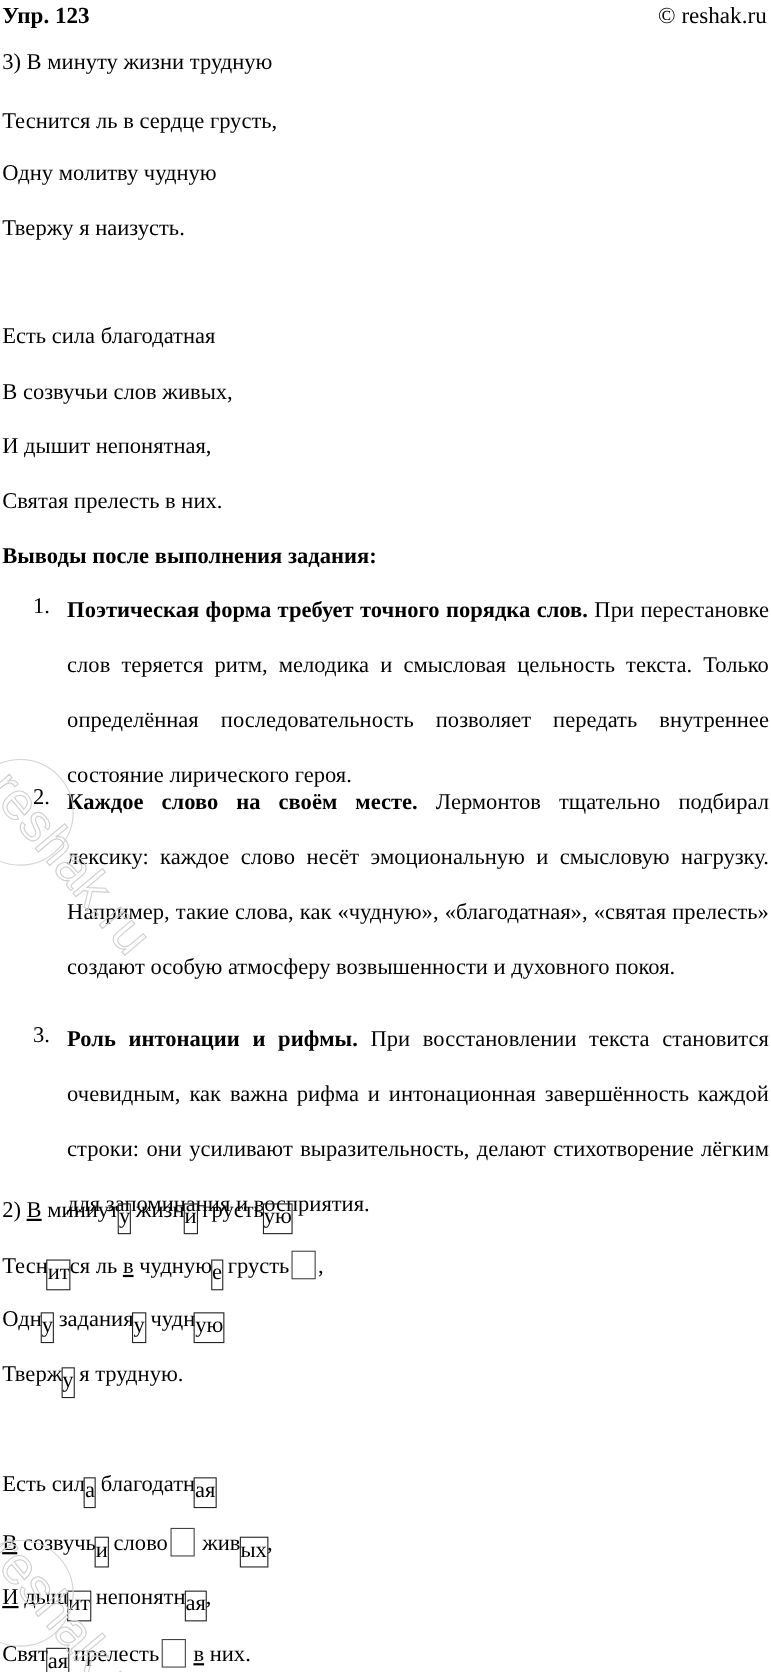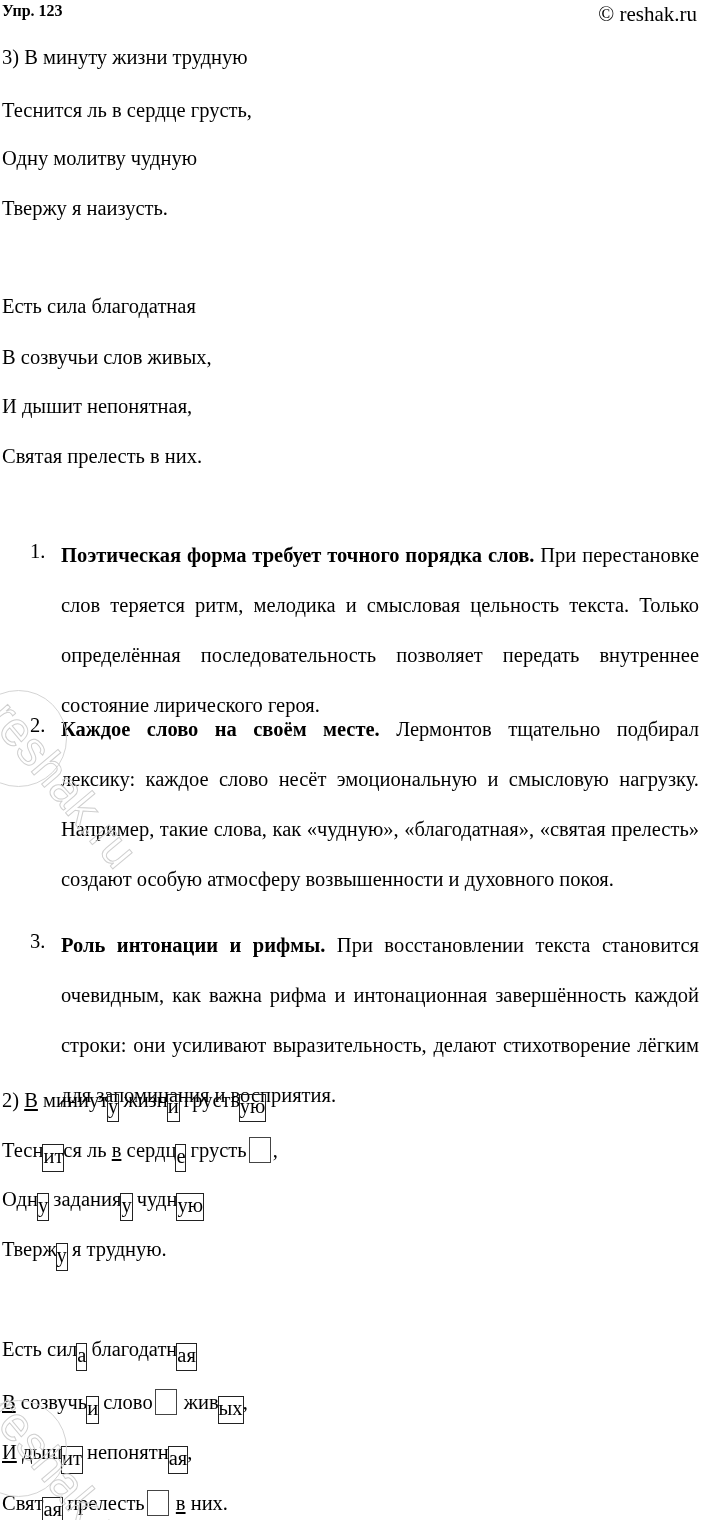--- a/index.html
+++ b/index.html
@@ -3,21 +3,21 @@
   <meta charset="utf-8">
   <style>
     html, body { margin: 0; padding: 0; background: #ffffff; }
     body {
       width: 701px; height: 1520px; overflow: hidden; position: relative;
       font-family: "Liberation Serif", "DejaVu Serif", serif;
       color: #000; font-size: 20.5px;
     }
     .page { position: absolute; left: 0; top: 0; width: 701px; height: 1520px; }
     .header { position: absolute; top: 2px; left: 2px; right: 4px; height: 26px; }
-    .title { position: absolute; left: 0; top: 0; font-weight: bold; font-size: 16px; }
+    .title { position: absolute; left: 0; top: 0; font-weight: bold; font-size: 21px; }
     .copyright { position: absolute; right: 0; top: 0; font-size: 21px; margin-left: 24px; }
     .line { position: absolute; left: 2px; white-space: nowrap; line-height: 24px; }
     .bold { font-weight: bold; }
     .list { position: absolute; left: 0; width: 701px; }
     .li { position: absolute; left: 30px; width: 670px; }
     .li .num { position: absolute; left: 0; top: 0; }
     .li .body { position: absolute; left: 31px; width: 638px; line-height: 50px; text-align: justify; }
     .seg-box {
       display: inline-block; border: 1.4px solid #222; padding: 0; margin: 0 -1px;
       line-height: 22px; height: 28px; box-sizing: border-box; vertical-align: -6px;
@@ -45,39 +45,40 @@
     <div class="line" style="top:45px">3) В минуту жизни трудную</div>
     <div class="line" style="top:98px">Теснится ль в сердце грусть,</div>
     <div class="line" style="top:146px">Одну молитву чудную</div>
     <div class="line" style="top:196px">Твержу я наизусть.</div>
     <div class="line" style="top:294px">Есть сила благодатная</div>
     <div class="line" style="top:345px">В созвучьи слов живых,</div>
     <div class="line" style="top:394px">И дышит непонятная,</div>
     <div class="line" style="top:444px">Святая прелесть в них.</div>
   </div>
 
+  <div class="line bold" style="top:494px">Выводы после выполнения задания:</div>
 
   <div class="list" style="top:540px">
     <div class="li" style="top:0">
       <span class="num">1.</span>
       <div class="body" style="top:-10px"><b>Поэтическая форма требует точного порядка слов.</b><span> При перестановке слов теряется ритм, мелодика и смысловая цельность текста. Только определённая последовательность позволяет передать внутреннее состояние лирического героя.</span></div>
     </div>
     <div class="li" style="top:174px">
       <span class="num">2.</span>
       <div class="body" style="top:-10px"><b>Каждое слово на своём месте.</b><span> Лермонтов тщательно подбирал лексику: каждое слово несёт эмоциональную и смысловую нагрузку. Например, такие слова, как «чудную», «благодатная», «святая прелесть» создают особую атмосферу возвышенности и духовного покоя.</span></div>
     </div>
     <div class="li" style="top:390px">
       <span class="num">3.</span>
       <div class="body" style="top:-10px"><b>Роль интонации и рифмы.</b><span> При восстановлении текста становится очевидным, как важна рифма и интонационная завершённость каждой строки: они усиливают выразительность, делают стихотворение лёгким для запоминания и восприятия.</span></div>
     </div>
   </div>
 
   <div>
     <div class="line seg-line" style="top:1088px"><span>2) </span><span class="seg-u">В</span><span> миниут</span><span class="seg-box">у</span><span> жизн</span><span class="seg-box">и</span><span> грусть</span><span class="seg-box">ую</span></div>
-    <div class="line seg-line" style="top:1137px"><span>Тесн</span><span class="seg-box">ит</span><span>ся ль </span><span class="seg-u">в</span><span> сердц</span><span class="seg-box">е</span><span> грусть</span><span class="seg-empty"></span><span>,</span></div>
+    <div class="line seg-line" style="top:1137px"><span>Тесн</span><span class="seg-box">ит</span><span>ся ль </span><span class="seg-u">в</span><span> чудную</span><span class="seg-box">е</span><span> грусть</span><span class="seg-empty"></span><span>,</span></div>
     <div class="line seg-line" style="top:1187px"><span>Одн</span><span class="seg-box">у</span><span> задания</span><span class="seg-box">у</span><span> чудн</span><span class="seg-box">ую</span></div>
     <div class="line seg-line" style="top:1237px"><span>Тверж</span><span class="seg-box">у</span><span> я трудную.</span></div>
     <div class="line seg-line" style="top:1337px"><span>Есть сил</span><span class="seg-box">а</span><span> благодатн</span><span class="seg-box">ая</span></div>
     <div class="line seg-line" style="top:1389px"><span class="seg-u">В</span><span> созвучь</span><span class="seg-box">и</span><span> слово</span><span class="seg-empty"></span><span> жив</span><span class="seg-box">ых</span><span>,</span></div>
     <div class="line seg-line" style="top:1440px"><span class="seg-u">И</span><span> дыш</span><span class="seg-box">ит</span><span> непонятн</span><span class="seg-box">ая</span><span>,</span></div>
     <div class="line seg-line" style="top:1490px"><span>Свят</span><span class="seg-box">ая</span><span> прелесть</span><span class="seg-empty"></span><span> </span><span class="seg-u">в</span><span> них.</span></div>
   </div>
 
   <div class="wm-circle" style="left:-30px;top:690px;width:95px;height:95px"></div>
   <div class="watermark" style="left:20px;top:690px">reshak.ru</div>

